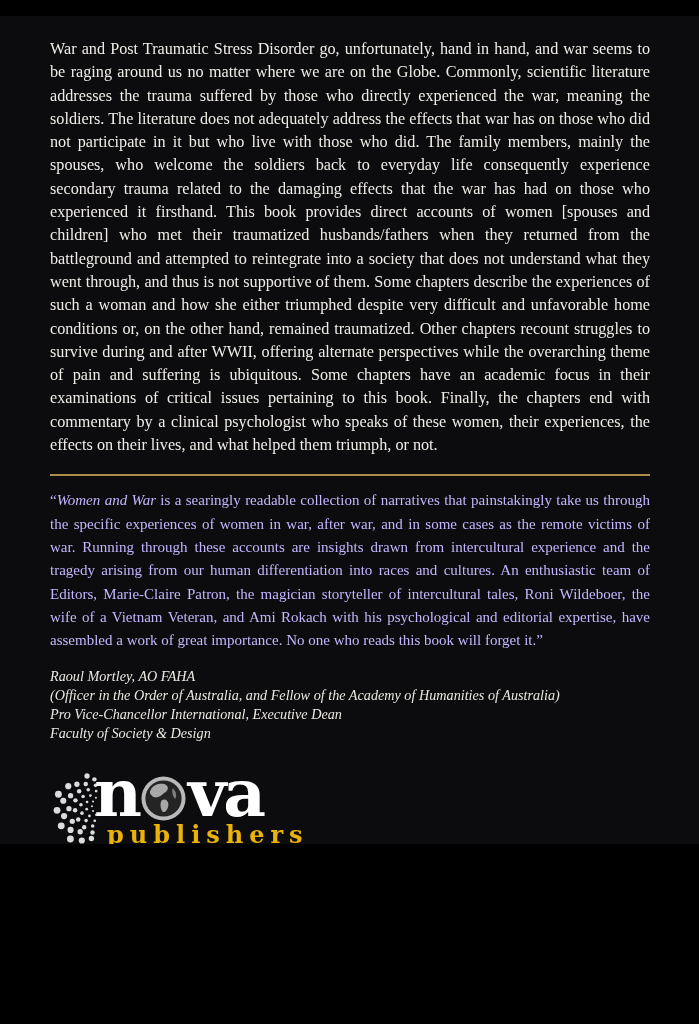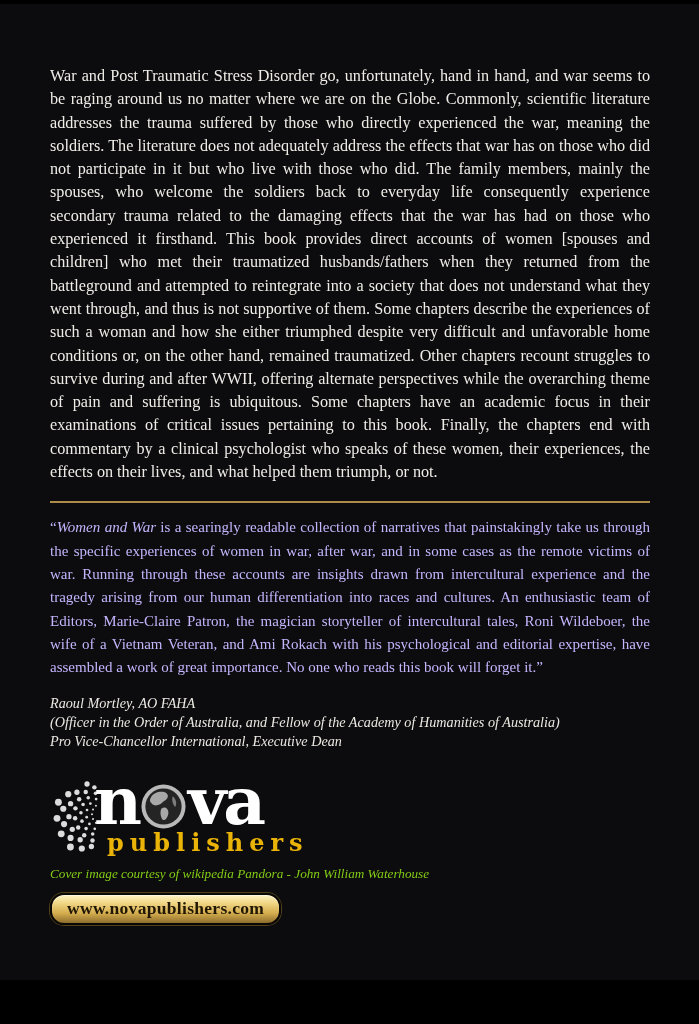--- a/index.html
+++ b/index.html
@@ -3,25 +3,25 @@
 <meta charset="utf-8">
 <style>
   html, body { margin: 0; padding: 0; }
   body {
     background: #000;
     font-family: "Liberation Serif", "DejaVu Serif", serif;
   }
   .page {
     position: relative;
     width: 699px;
-    height: 976px;
-    margin: 4px auto;
+    height: 828px;
+    margin: 16px auto;
     background: #0c0c0e;
     box-sizing: border-box;
-    padding: 61px 49px 0 50px;
+    padding: 22px 49px 0 50px;
     color: #efece7;
     overflow: hidden;
   }
   .synopsis {
     margin: 0;
     font-size: 16.2px;
     line-height: 23.3px;
     text-align: justify;
     color: #f0ede8;
   }
@@ -123,20 +123,21 @@
   <p class="synopsis">War and Post Traumatic Stress Disorder go, unfortunately, hand in hand, and war seems to be raging around us no matter where we are on the Globe. Commonly, scientific literature addresses the trauma suffered by those who directly experienced the war, meaning the soldiers. The literature does not adequately address the effects that war has on those who did not participate in it but who live with those who did. The family members, mainly the spouses, who welcome the soldiers back to everyday life consequently experience secondary trauma related to the damaging effects that the war has had on those who experienced it firsthand. This book provides direct accounts of women [spouses and children] who met their traumatized husbands/fathers when they returned from the battleground and attempted to reintegrate into a society that does not understand what they went through, and thus is not supportive of them. Some chapters describe the experiences of such a woman and how she either triumphed despite very difficult and unfavorable home conditions or, on the other hand, remained traumatized. Other chapters recount struggles to survive during and after WWII, offering alternate perspectives while the overarching theme of pain and suffering is ubiquitous. Some chapters have an academic focus in their examinations of critical issues pertaining to this book. Finally, the chapters end with commentary by a clinical psychologist who speaks of these women, their experiences, the effects on their lives, and what helped them triumph, or not.</p>
 
   <div class="divider"></div>
 
   <p class="testimonial"><span>“</span><span class="book-title-italic">Women and War</span><span> is a searingly readable collection of narratives that painstakingly take us through the specific experiences of women in war, after war, and in some cases as the remote victims of war. Running through these accounts are insights drawn from intercultural experience and the tragedy arising from our human differentiation into races and cultures. An enthusiastic team of Editors, Marie-Claire Patron, the magician storyteller of intercultural tales, Roni Wildeboer, the wife of a Vietnam Veteran, and Ami Rokach with his psychological and editorial expertise, have assembled a work of great importance. No one who reads this book will forget it.”</span></p>
 
   <div class="attribution">
     <div>Raoul Mortley, AO FAHA</div>
     <div>(Officer in the Order of Australia, and Fellow of the Academy of Humanities of Australia)</div>
     <div>Pro Vice-Chancellor International, Executive Dean</div>
+    <div>Faculty of Society &amp; Design</div>
   </div>
 
   <div class="logo">
     <div class="swirl-wrap">
       <svg viewBox="0 0 70 88" width="60" height="80" xmlns="http://www.w3.org/2000/svg">
         <g fill="#dcdcdc">
           <circle cx="53.6" cy="32.0" r="1.2"></circle>
             <circle cx="50.2" cy="36.5" r="1.2"></circle>
           <circle cx="49.0" cy="42.0" r="1.2"></circle>
             <circle cx="50.2" cy="47.5" r="1.2"></circle>

